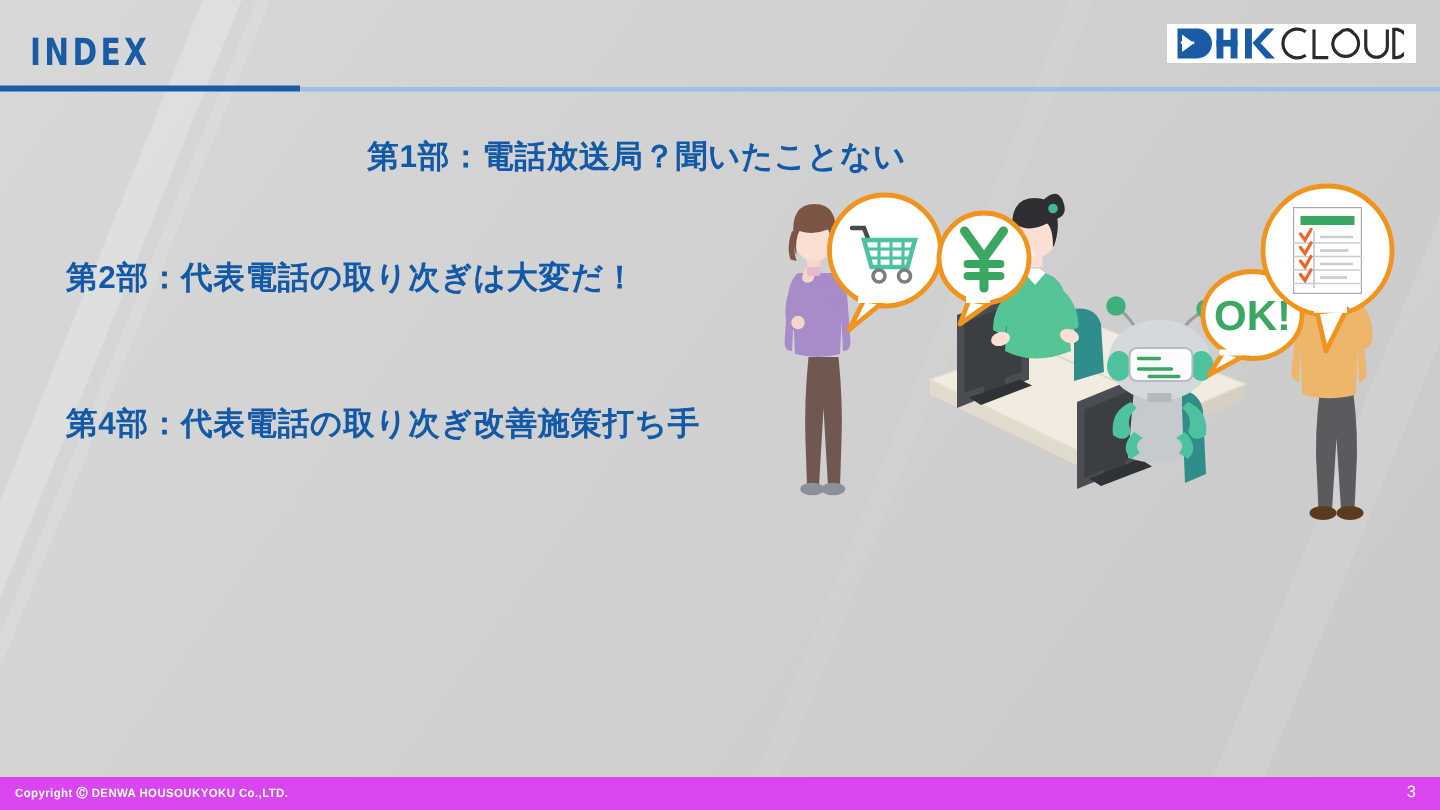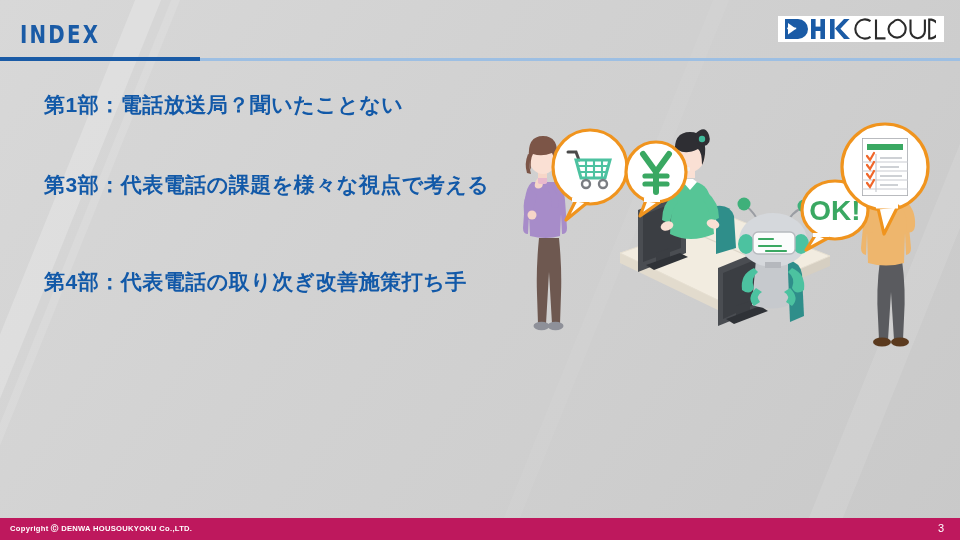--- a/index.html
+++ b/index.html
@@ -32,32 +32,32 @@
   .logo{position:absolute;right:16px;top:16px;height:26px;background:#ffffff;
         display:flex;align-items:center;padding:2px 8px 2px 6px;}
   .logo svg{display:block;}
 
   
   .index-list{position:absolute;left:44px;top:88px;width:560px;}
   .index-item{
     color:#1259a8;font-weight:bold;font-size:21px;line-height:1.1;
     letter-spacing:.5px;white-space:nowrap;position:relative;z-index:5;
   }
-  .index-item.i0{margin-top:5px;}
+  .index-item.i0{margin-top:5px;text-align:right;}
   .index-item.i1{margin-top:58px;}
   .index-item.i2{margin-top:57px;}
   .index-item.i3{margin-top:74px;}
   .index-item.i4{margin-top:74px;}
 
   
   .illustration{position:absolute;left:510px;top:120px;width:450px;height:260px;z-index:3;}
   .illustration svg{display:block;}
 
   
-  .footer{position:absolute;left:0;bottom:0;width:960px;height:22px;background:#be185d;}
+  .footer{position:absolute;left:0;bottom:0;width:960px;height:22px;background:#d946ef;}
   .footer-copy{position:absolute;left:10px;top:5px;color:#fff;font-size:8px;
                letter-spacing:.3px;font-weight:bold;transform:scaleX(.95);transform-origin:left center;}
   .footer-page{position:absolute;right:16px;top:4px;color:#fff;font-size:11px;}
 </style>
 </head>
 <body>
 
 <div class="bg-streak streak-a"></div>
 <div class="bg-streak streak-b"></div>
 <div class="bg-streak streak-d"></div>
@@ -92,21 +92,21 @@
              a5.3 5.3 0 0 0 -4.2 2.2 a8.6 8.6 0 0 0 -4.8 7.0 Z" fill="none" stroke="#2b2b2b" stroke-width="2.1" stroke-linejoin="round"></path>
 
     <path d="M126.5 1.6 v11.4 a7.2 7.2 0 0 0 14.4 0 V1.6" fill="none" stroke="#2b2b2b" stroke-width="2.1"></path>
 
     <path d="M145.2 1.6 h2.2 a9.6 9.6 0 0 1 0 18.8 h-2.2 Z" fill="none" stroke="#2b2b2b" stroke-width="2.1"></path>
   </svg>
 </div>
 
 <div class="index-list">
   <div class="index-item i0">第1部：電話放送局？聞いたことない</div>
-  <div class="index-item i2">第3部：代表電話の課題を様々な視点で考える</div>
+  <div class="index-item i1">第2部：代表電話の取り次ぎは大変だ！</div>
   <div class="index-item i3">第4部：代表電話の取り次ぎ改善施策打ち手</div>
 </div>
 
 <div class="illustration">
 <svg width="450" height="260" viewBox="0 0 450 260">
   <defs>
     <clipPath id="docclip">
           <rect x="352" y="18" width="46" height="58"></rect>
         </clipPath>
   </defs>

